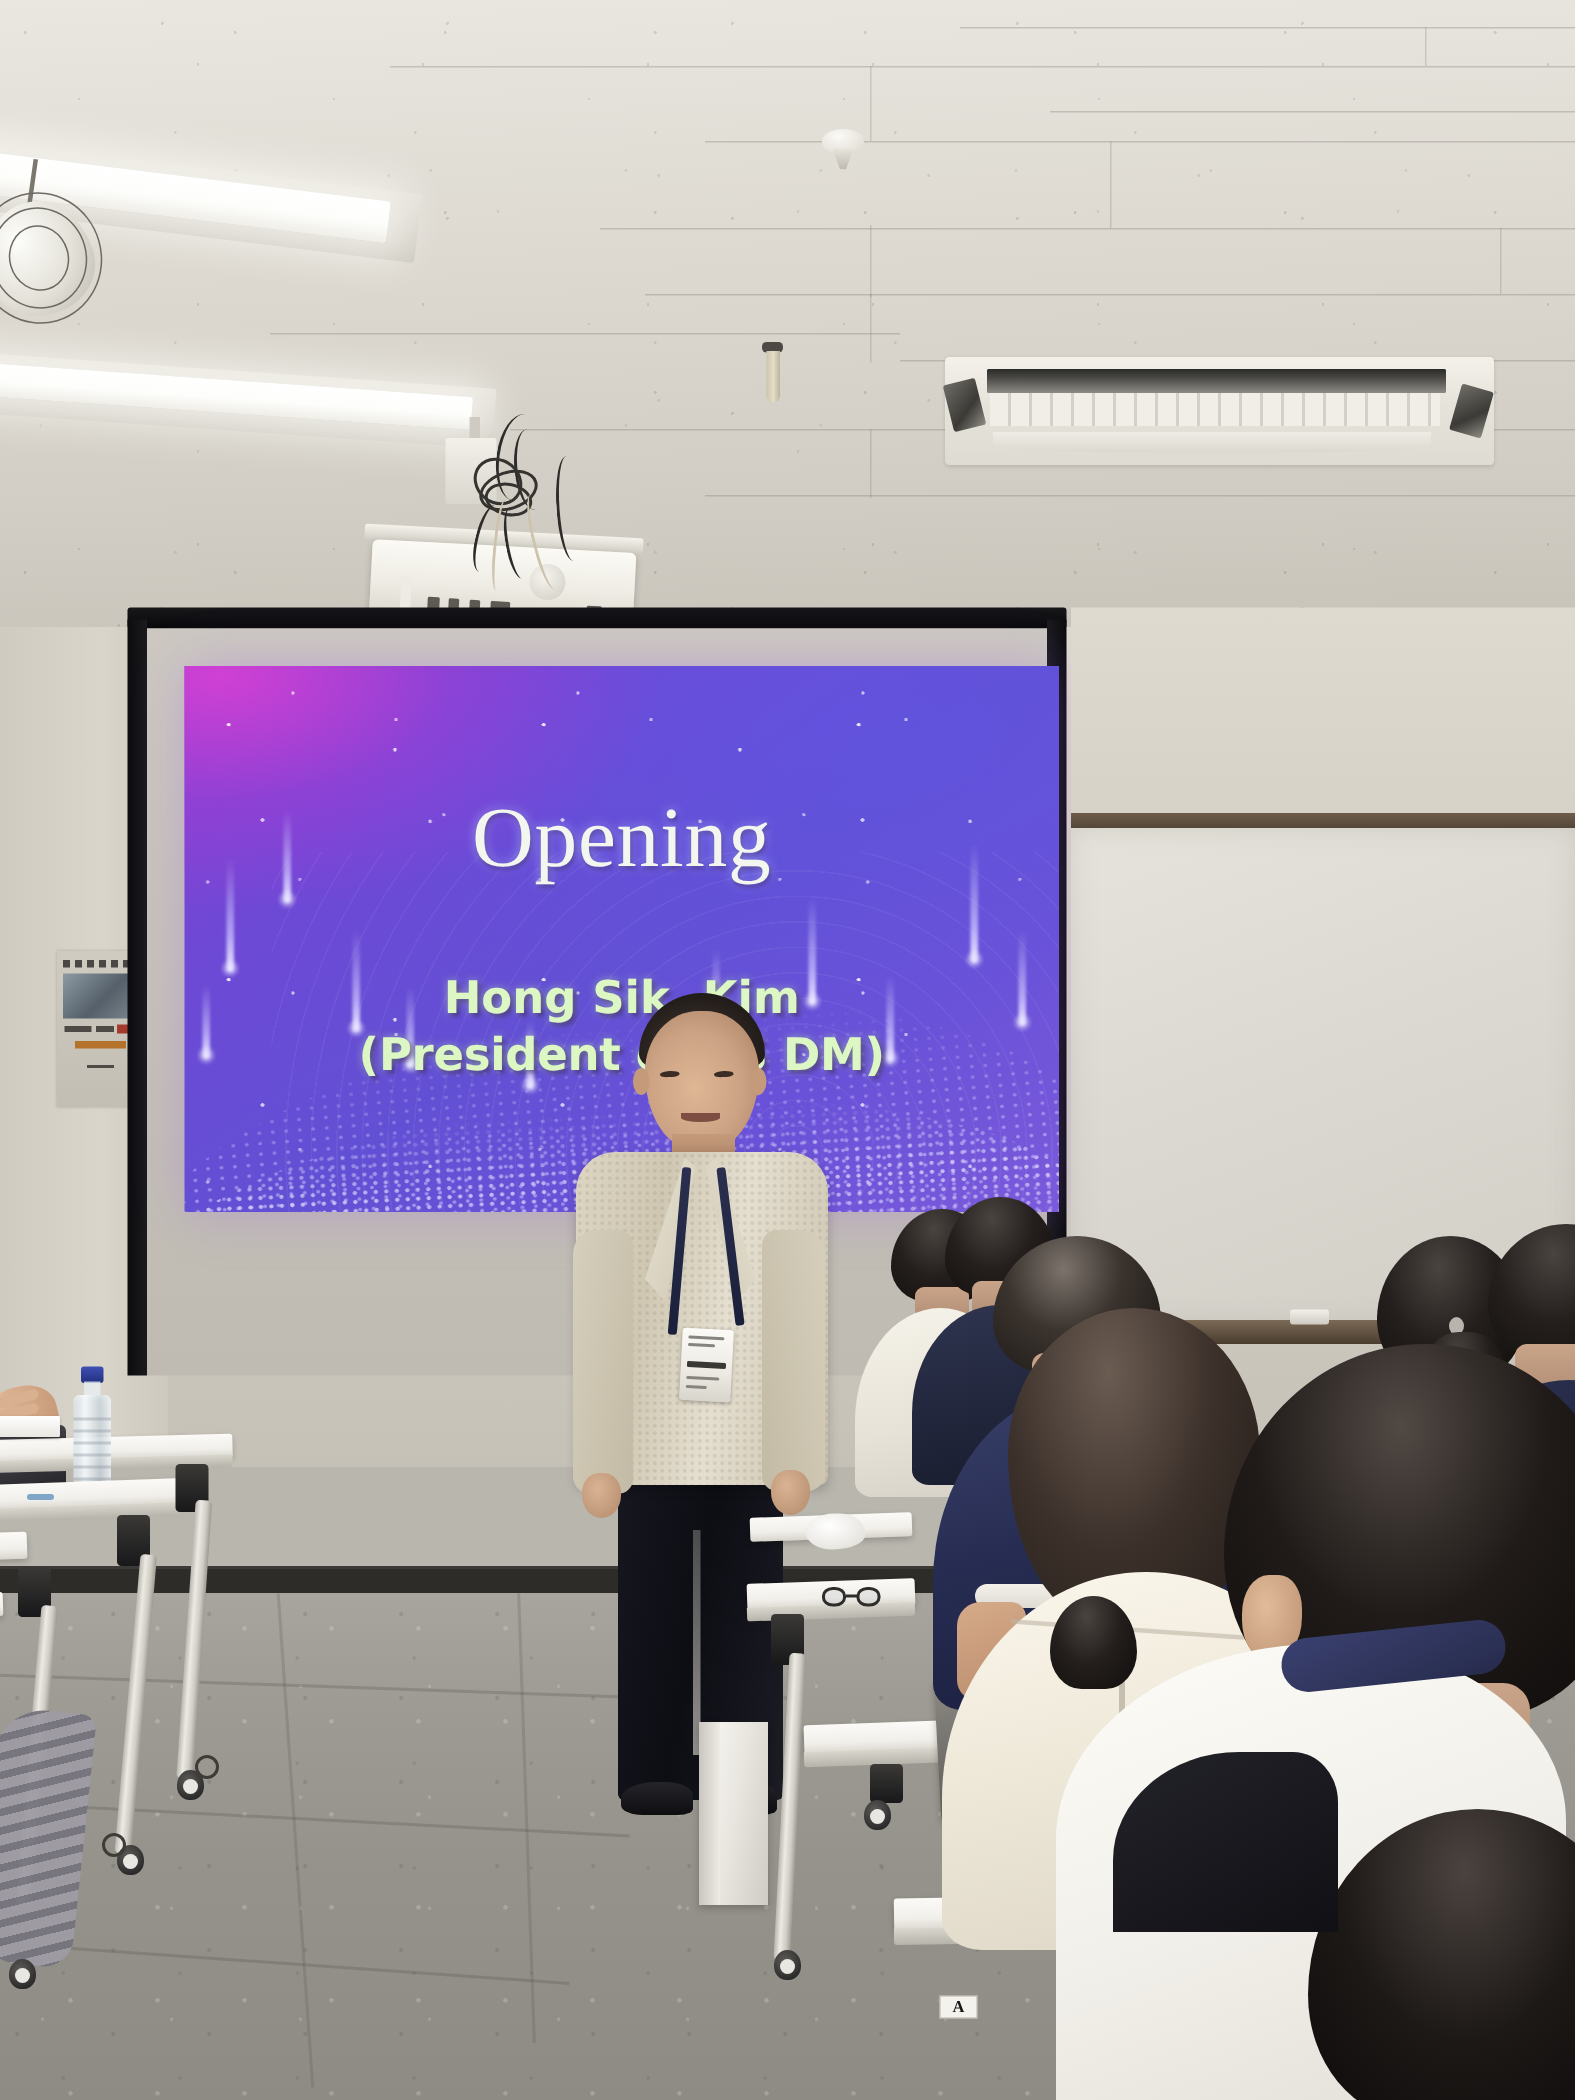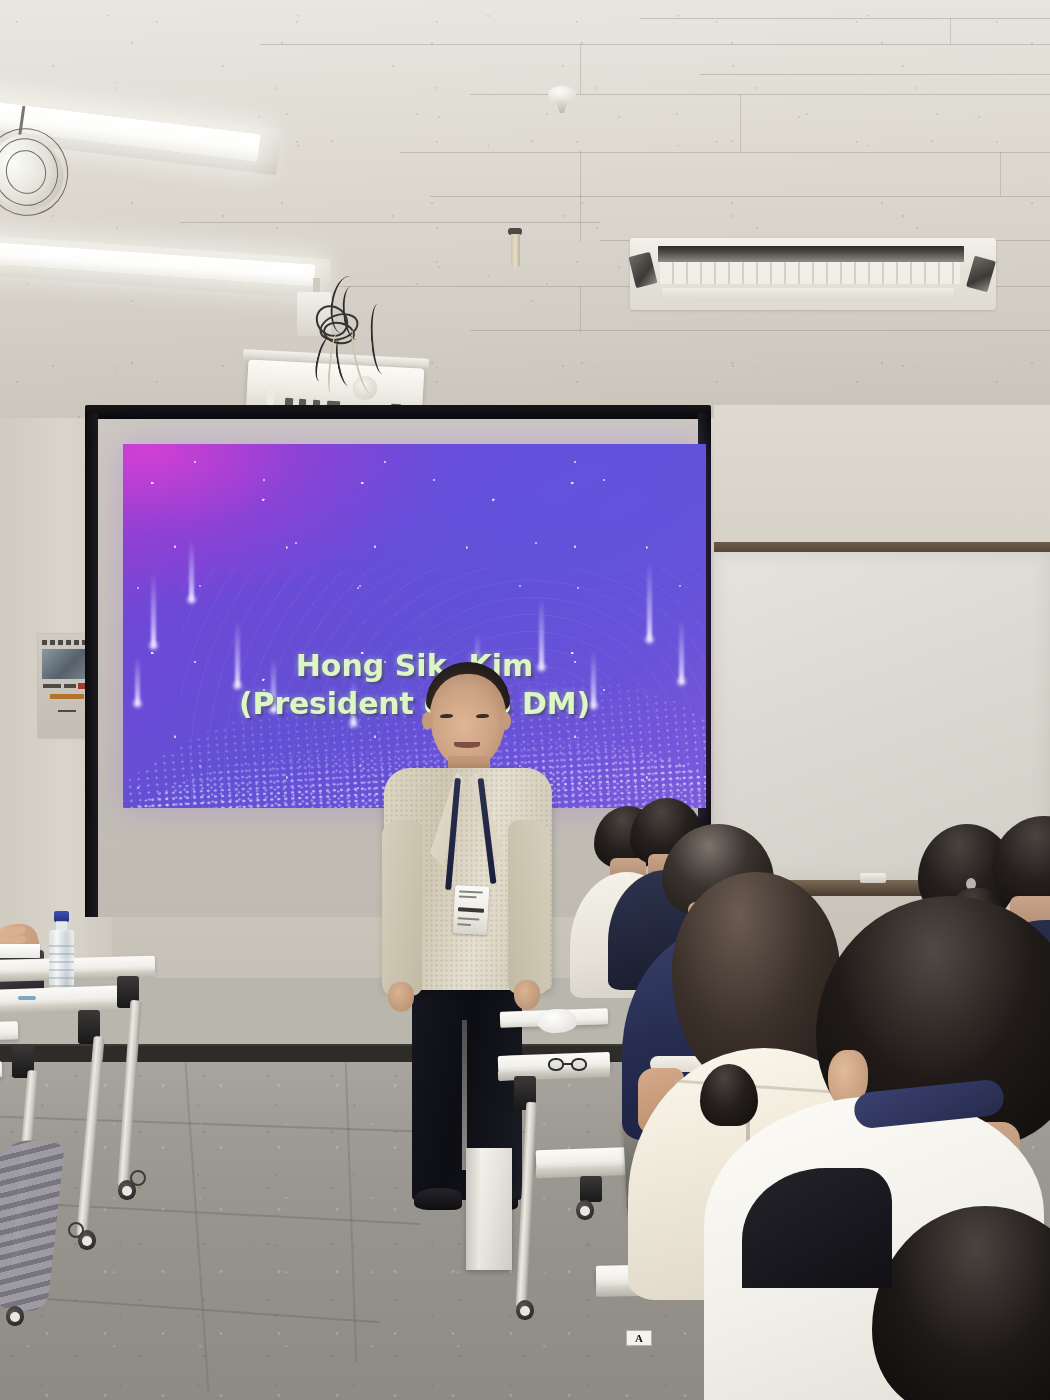--- a/index.html
+++ b/index.html
@@ -711,20 +711,21 @@
         <div class="slide-glow" style="left:352px;top:188px;height:60px;"></div>
         <div class="slide-glow" style="left:416px;top:154px;height:72px;"></div>
         <div class="slide-glow" style="left:468px;top:206px;height:58px;"></div>
         <div class="slide-glow" style="left:524px;top:118px;height:80px;"></div>
         <div class="slide-glow" style="left:556px;top:176px;height:64px;"></div>
         <div class="slide-glow" style="left:12px;top:212px;height:50px;"></div>
 
         <div class="slide-wave"></div>
         <div class="slide-wave2"></div>
 
+        <div class="slide-title">Opening</div>
 
         <div class="slide-sub">
           <span>Hong Sik, Kim</span>
           <span class="l2">(President of KS     DM)</span>
         </div>
       </div>
     </div>
   </div>
 
   <div class="wb-top-wall"></div>

